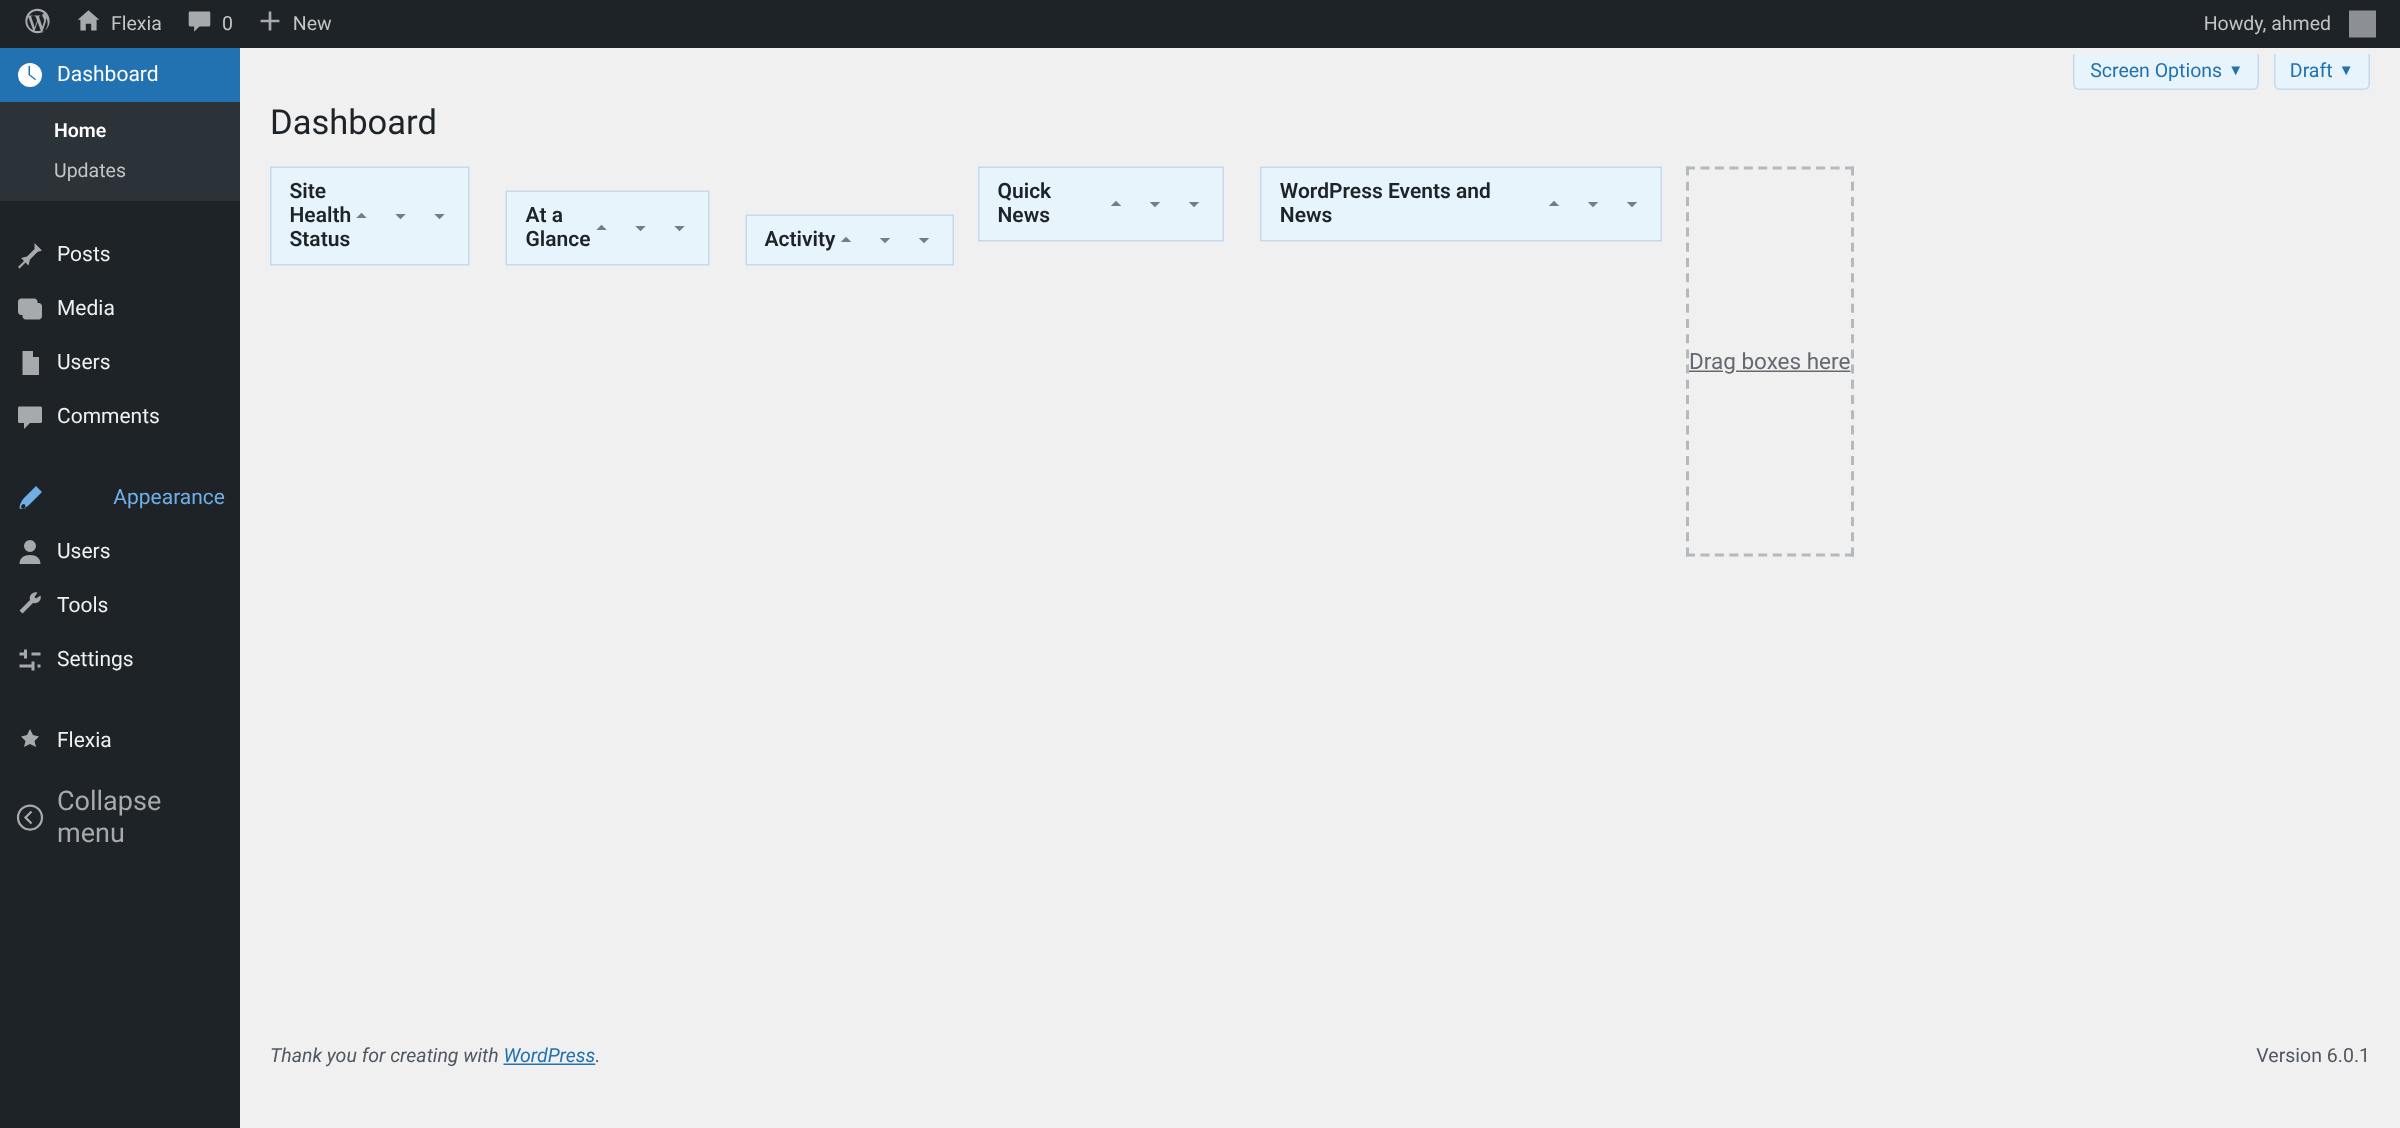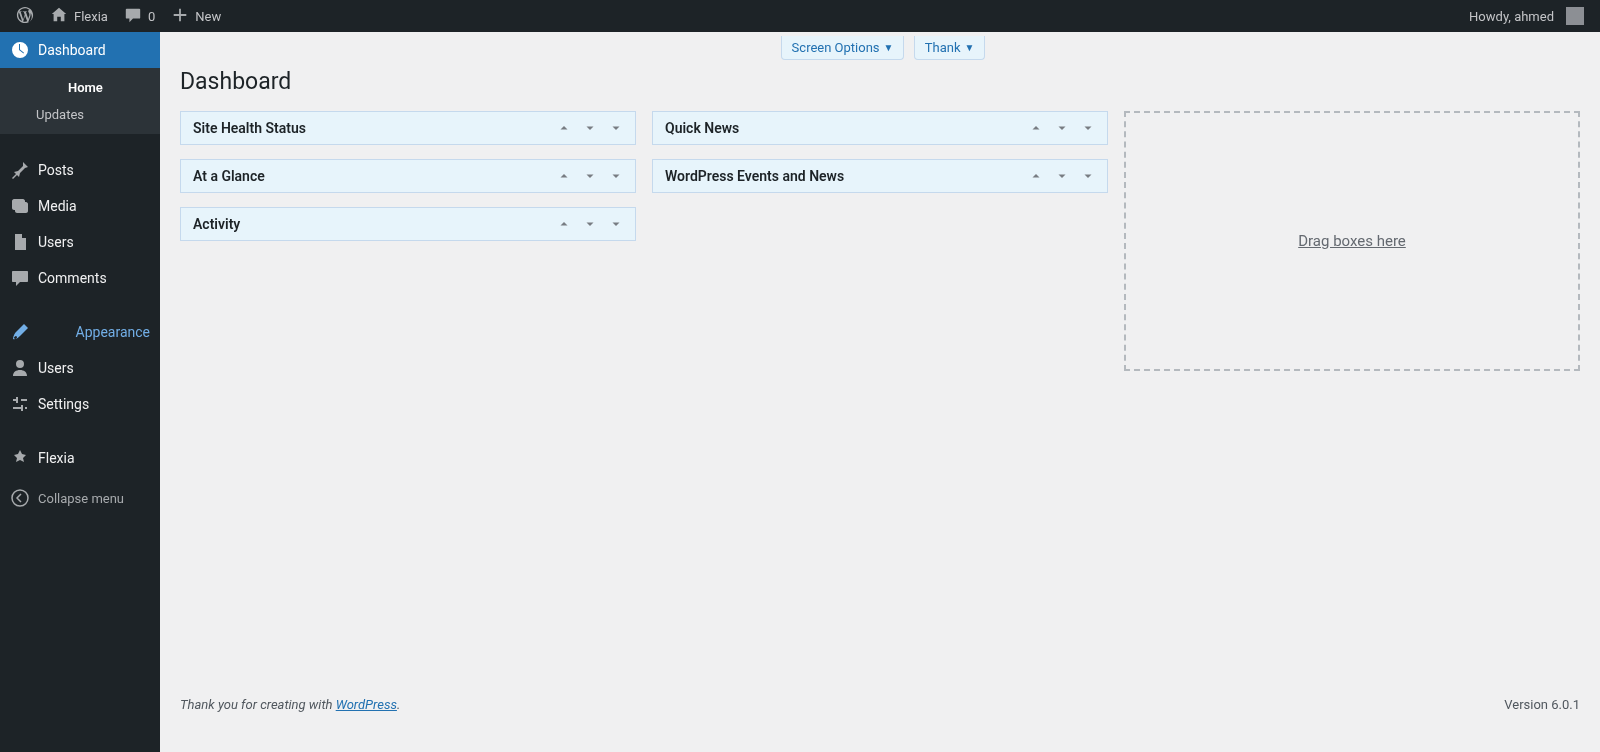--- a/index.html
+++ b/index.html
@@ -18,34 +18,34 @@
 .menu-item { display: flex; align-items: center; gap: 8px; padding: 8px 10px; cursor: pointer; font-size: 14px; color: #f0f0f1; }
 .menu-item.current { background: #2271b1; color: #fff; position: relative; }
 .menu-item.current::after { content: ""; position: absolute; right: -8px; top: 50%; transform: translateY(-50%); border: 8px solid transparent; border-right-color: #f0f0f1; }
 .menu-item.hover-state { color: #72aee6; justify-content: space-between; }
 .menu-item.hover-state .micon svg { fill: #72aee6; }
 .menu-item .micon { width: 20px; height: 20px; display: flex; align-items: center; justify-content: center; }
 .menu-item .micon svg { width: 20px; height: 20px; fill: #a7aaad; }
 .menu-item.current .micon svg { fill: #fff; }
 .submenu { background: #2c3338; padding: 6px 0; }
 .submenu-item { padding: 6px 12px 6px 36px; font-size: 13px; color: #c3c4c7; cursor: pointer; }
-.submenu-item.current { color: #fff; font-weight: 600; margin-left: 32px; }
+.submenu-item.current { color: #fff; font-weight: 600; }
 .menu-sep { height: 18px; }
-.collapse-item { display: flex; align-items: center; gap: 8px; padding: 8px 10px; cursor: pointer; font-size: 13px; color: #a7aaad; margin-top: 4px; }
+.collapse-item { display: flex; align-items: center; gap: 8px; padding: 8px 10px; cursor: pointer; font-size: 18px; color: #a7aaad; margin-top: 4px; }
 .collapse-item .micon { width: 20px; height: 20px; display: flex; align-items: center; justify-content: center; }
 .collapse-item .micon svg { width: 20px; height: 20px; fill: #a7aaad; }
 
 
 .content { flex: 1; padding: 0 20px 40px 20px; position: relative; display: flex; flex-direction: column; }
-.screen-meta { text-align: center; padding-top: 4px; }
+.screen-meta { text-align: right; padding-top: 4px; }
 .meta-btn { display: inline-flex; align-items: center; gap: 4px; background: #e7f4fb; border: 1px solid #c5d9ed; border-top: none; padding: 4px 10px; font-size: 13px; color: #2271b1; cursor: pointer; margin-left: 6px; border-radius: 0 0 4px 4px; }
 .meta-btn .tri { font-size: 10px; }
 .page-title { font-size: 23px; font-weight: 400; color: #1d2327; margin: 8px 0 16px 0; }
 .dash-cols { display: flex; gap: 16px; align-items: flex-start; flex: 1; }
-.dash-col { flex: 1; display: flex; flex-direction: column; gap: 14px; }
+.dash-col { flex: 1; display: flex; flex-direction: row; gap: 24px; align-items: flex-end; }
 .postbox { border: 1px solid #c5d9ed; background: #e7f4fb; }
 .postbox-header { display: flex; align-items: center; justify-content: space-between; padding: 8px 12px; }
 .postbox-header h2 { font-size: 14px; font-weight: 600; color: #1d2327; }
 .postbox-actions { display: flex; align-items: center; gap: 12px; color: #787c82; }
 .postbox-actions span { cursor: pointer; display: inline-flex; }
 .postbox-actions svg { width: 14px; height: 14px; fill: #787c82; }
 .drop-zone { border: 2px dashed #b4b9be; min-height: 260px; display: flex; align-items: center; justify-content: center; color: #646970; font-size: 15px; text-decoration: underline; }
 .footer { margin-top: auto; padding-top: 20px; display: flex; justify-content: space-between; font-size: 13px; font-style: italic; color: #50575e; }
 .footer a { color: #2271b1; text-decoration: underline; font-style: italic; }
 .footer .ver { font-style: normal; }
@@ -148,20 +148,28 @@
       <span class="micon">
           <svg viewBox="0 0 20 20">
             <path d="M10 10a4 4 0 100-8 4 4 0 000 8zm-7 8c0-4 3-6 7-6s7 2 7 6H3z"></path>
           </svg>
         </span>
       <span>Users</span>
     </div>
     <div class="menu-item">
       <span class="micon">
           <svg viewBox="0 0 20 20">
+            <path d="M17 3a4 4 0 01-5 5l-7 7-2-2 7-7a4 4 0 015-5l-2 3 1 1 3-2z"></path>
+          </svg>
+        </span>
+      <span>Tools</span>
+    </div>
+    <div class="menu-item">
+      <span class="micon">
+          <svg viewBox="0 0 20 20">
             <path d="M3 5h3V3h2v6H6V7H3V5zm8 0h6v2h-6V5zM3 13h6v2H3v-2zm8-2h2v6h-2v-2h-2v-2h2v-2zm4 2h2v2h-2v-2z"></path>
           </svg>
         </span>
       <span>Settings</span>
     </div>
     <div class="menu-sep"></div>
     <div class="menu-item">
       <span class="micon">
           <svg viewBox="0 0 20 20">
             <path d="M10 2l2 4 4 1-3 3 1 4-4-2-4 2 1-4-3-3 4-1z"></path>
@@ -180,21 +188,21 @@
     </div>
   </div>
 
   <div class="content">
     <div class="screen-meta">
       <span class="meta-btn">
         <span>Screen Options</span>
         <span class="tri">▼</span>
       </span>
       <span class="meta-btn">
-        <span>Thank</span>
+        <span>Draft</span>
         <span class="tri">▼</span>
       </span>
     </div>
 
     <h1 class="page-title">Dashboard</h1>
 
     <div class="dash-cols">
 
       <div class="dash-col">
         <div class="postbox">

